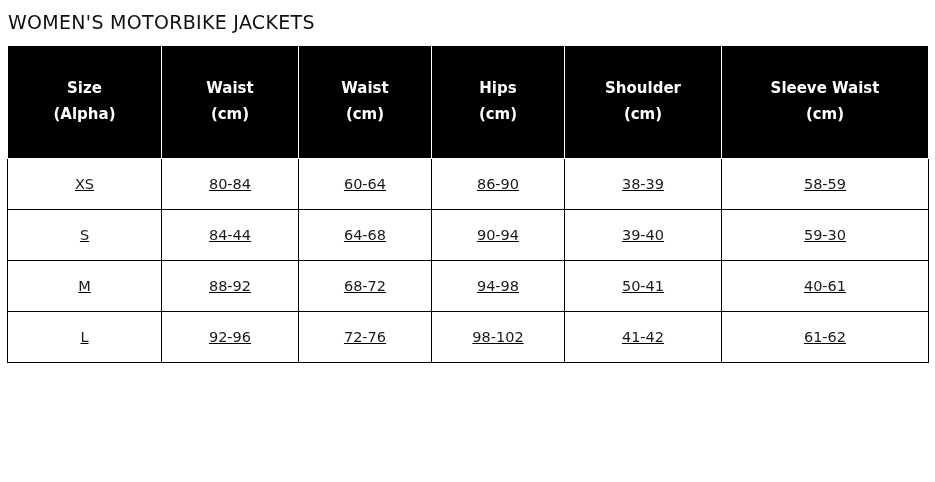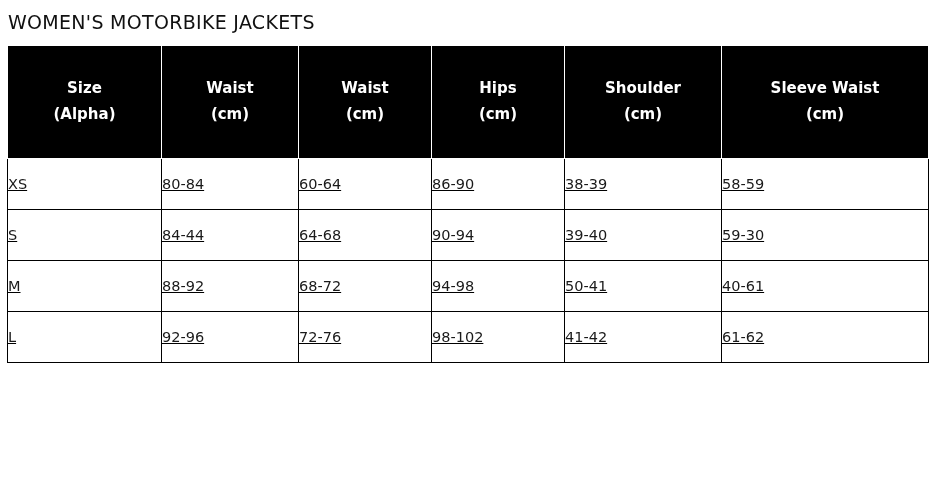--- a/index.html
+++ b/index.html
@@ -49,21 +49,21 @@
     border: 1px solid #ffffff;
     line-height: 26px;
     height: 82px;
   }
   table.size-table thead th .l1 { display: block; }
   table.size-table thead th .l2 { display: block; }
   table.size-table tbody td {
     background: #ffffff;
     color: #1a1a1a;
     font-size: 14.5px;
-    text-align: left;
+    text-align: center;
     vertical-align: middle;
     border: 1px solid #000000;
     padding: 0;
     height: 50px;
     font-weight: normal;
   }
   table.size-table tbody tr:last-child td {
     border-bottom: 1px solid #000000;
   }
   col.c-size { width: 154px; }

